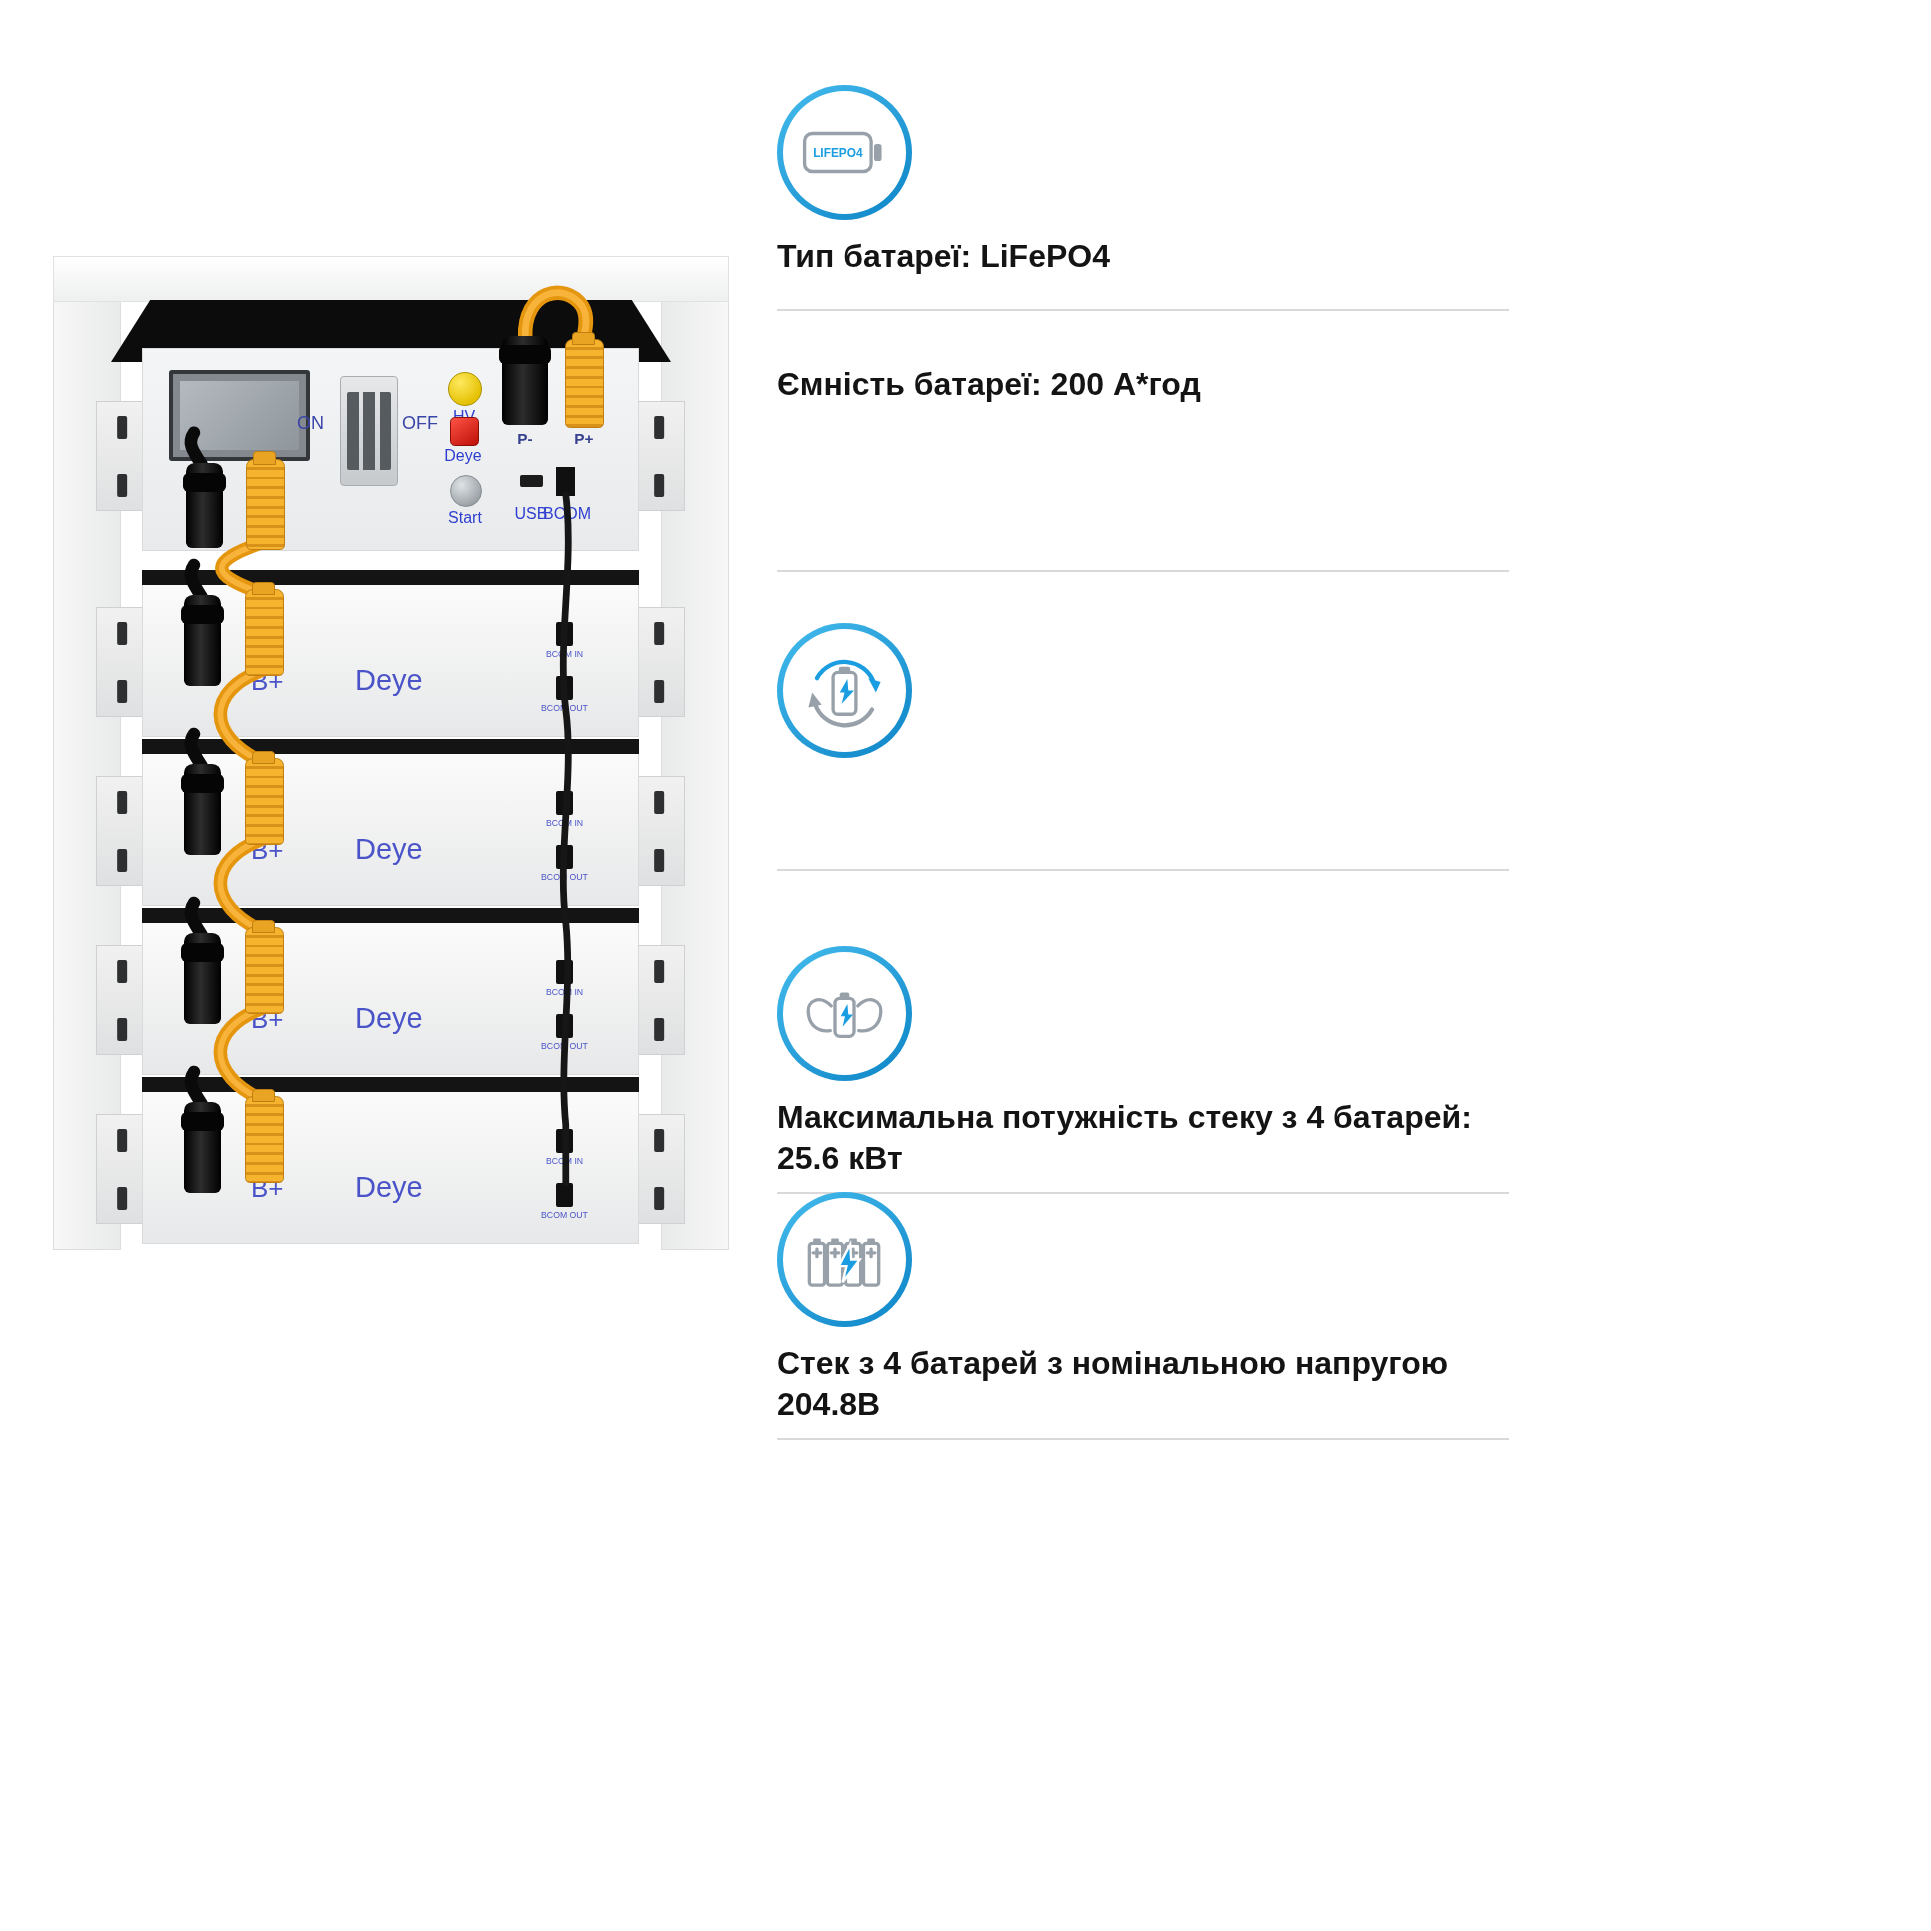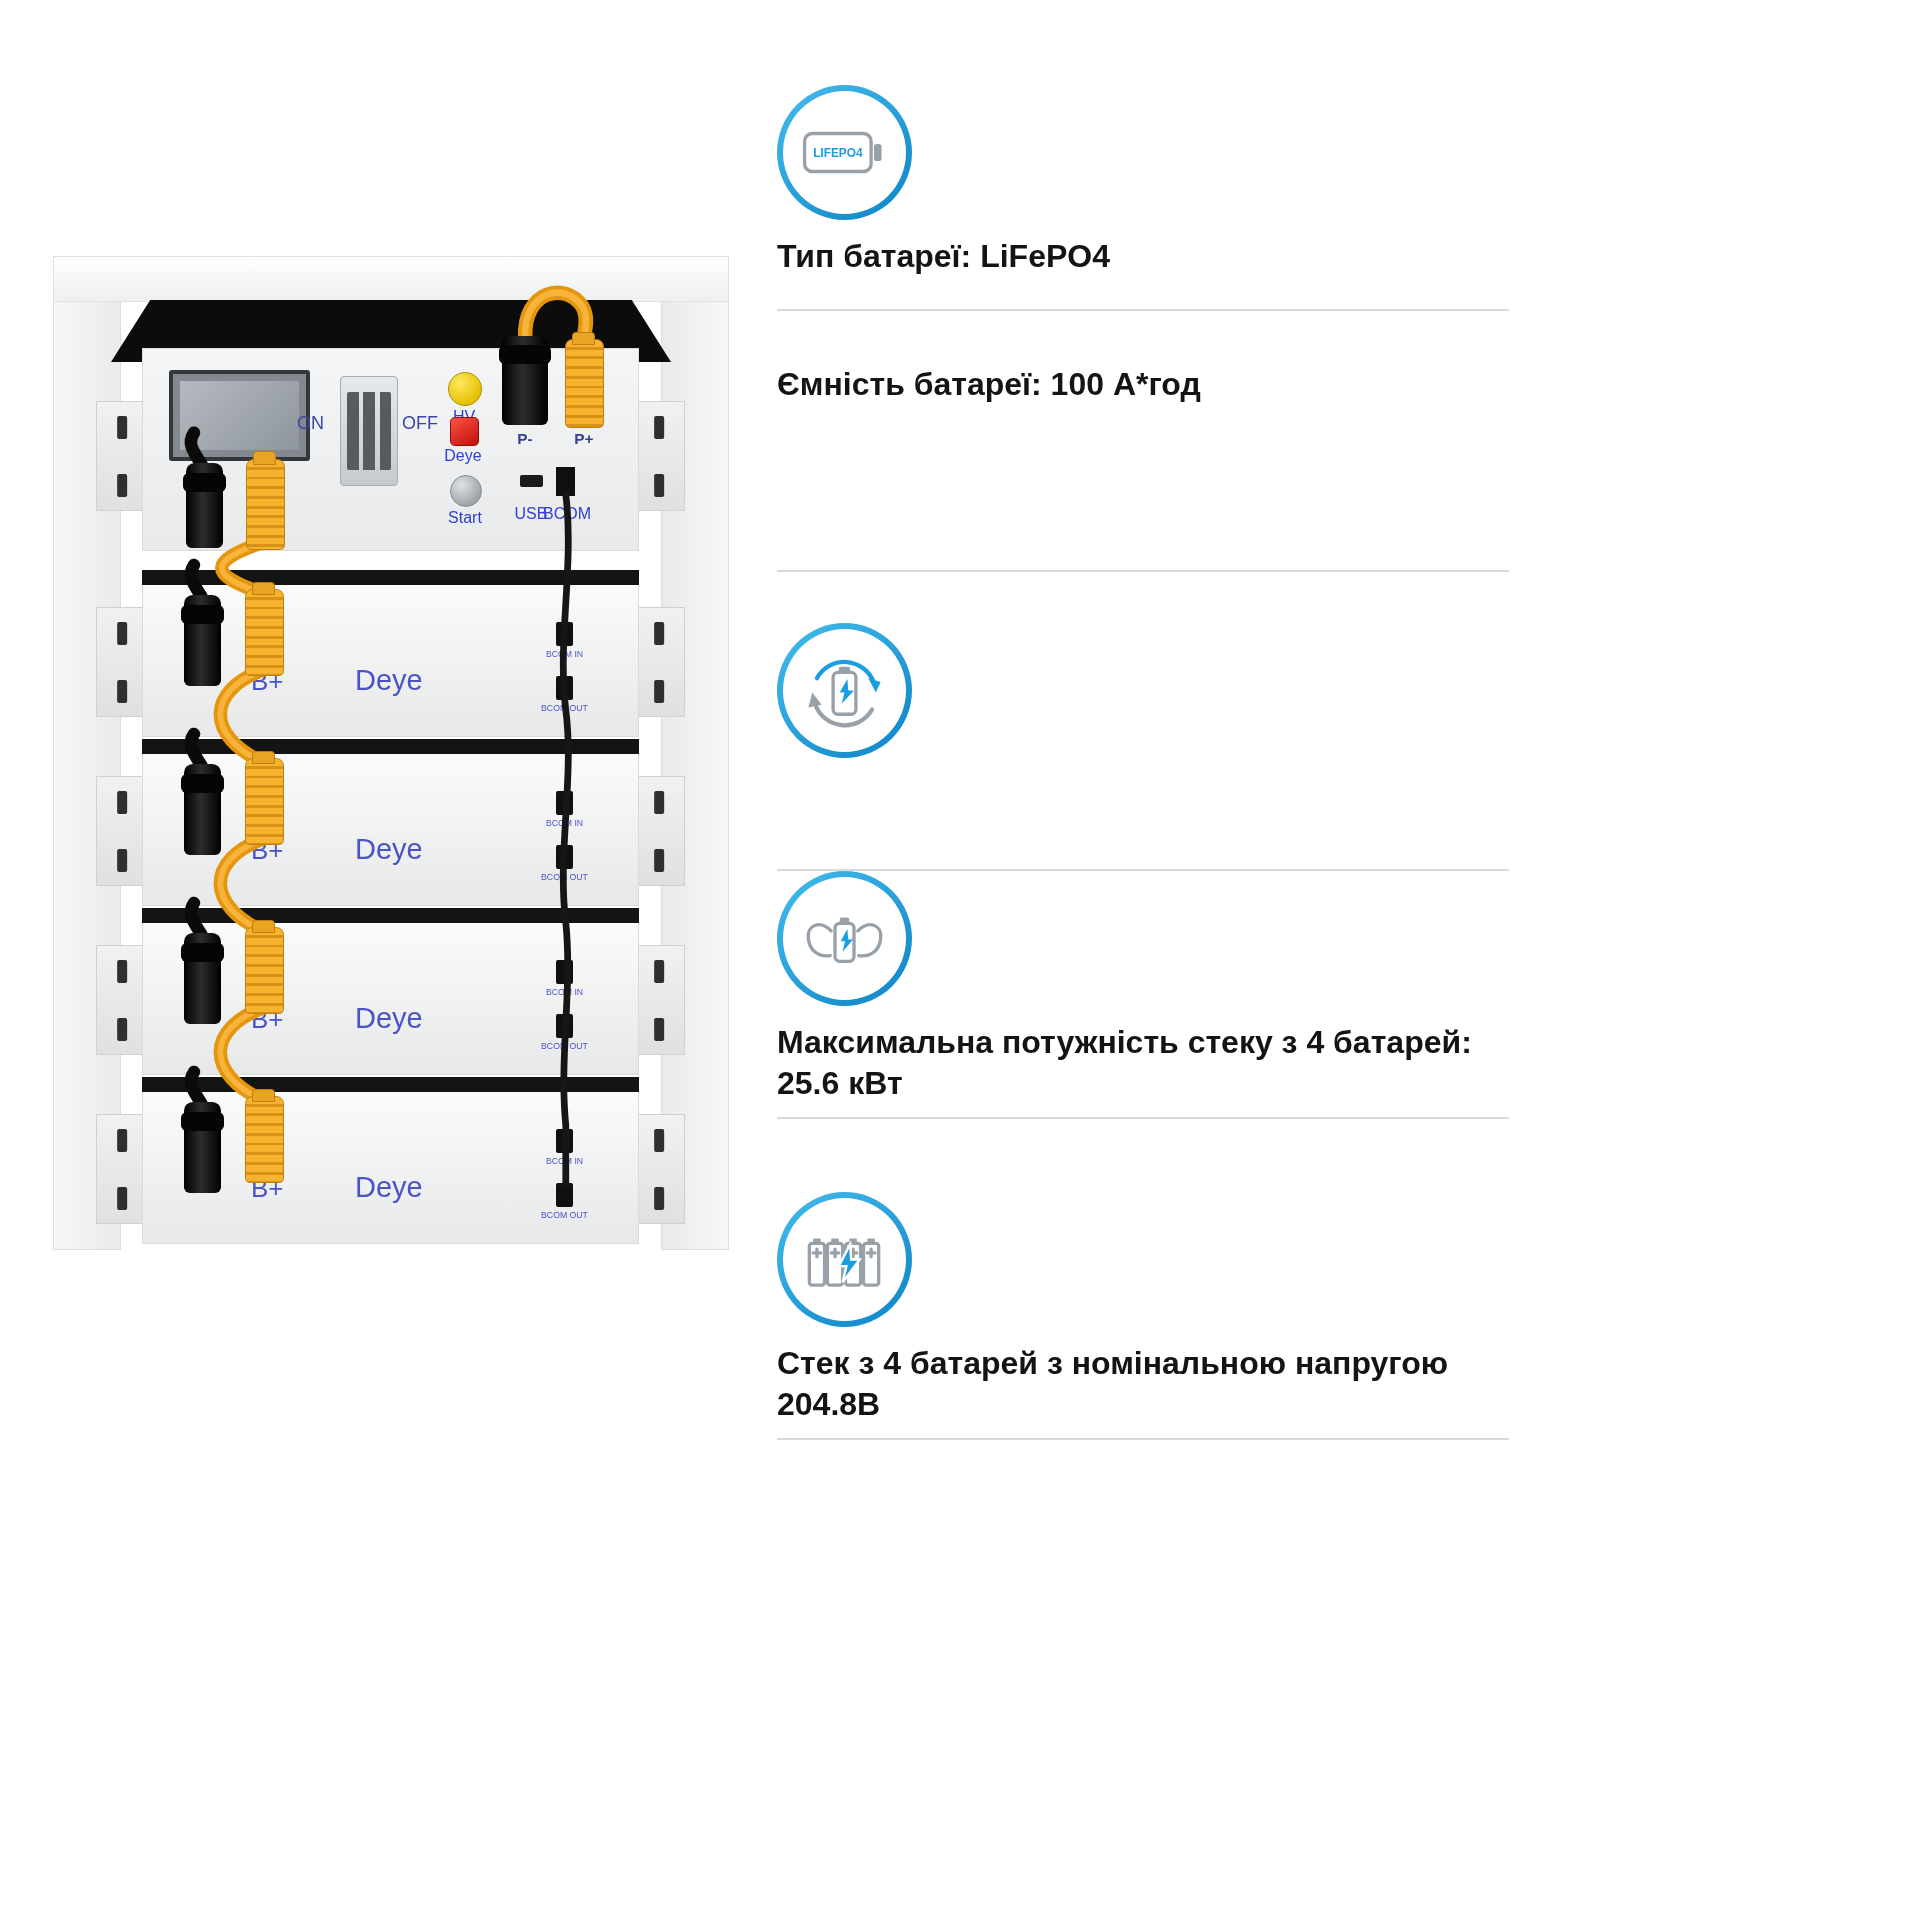--- a/index.html
+++ b/index.html
@@ -104,21 +104,21 @@
   .pminus-lab { left:359px; top:81px; }
   .pplus-lab { left:418px; top:81px; }
 
   .cables { position:absolute; inset:0; z-index:5; pointer-events:none; }
 
   
   .features article { position:absolute; left:777px; width:732px; }
   .f1 { top:85px;  height:226px; }
   .f2 { top:348px; height:224px; }
   .f3 { top:623px; height:248px; }
-  .f4 { top:871px; height:248px; }
+  .f4 { top:946px; height:248px; }
   .f5 { top:1192px;height:248px; }
 
   .icon-ring { width:135px; height:135px; border-radius:50%;
        background:linear-gradient(140deg,#45bced,#0d84c6);
        display:flex; align-items:center; justify-content:center; }
   .icon-inner { width:123px; height:123px; border-radius:50%; background:#fff;
        display:flex; align-items:center; justify-content:center; }
   svg.icon { width:95px; height:95px; }
 
   .feature-text { margin:16.4px 0 0; font-size:32px; line-height:1.26; font-weight:bold;
@@ -269,21 +269,21 @@
             <rect class="fg" x="81" y="41" width="8" height="18" rx="3"></rect>
             <text class="itxt" x="43" y="55" text-anchor="middle" font-size="12.5">LIFEPO4</text>
           </svg>
         </div>
       </div>
       <p class="feature-text">Тип батареї: LiFePO4</p>
       <div class="divider"></div>
     </article>
 
     <article class="f2">
-      <p class="feature-text">Ємність батареї: 100 А*год</p>
+      <p class="feature-text">Ємність батареї: 200 А*год</p>
       <div class="divider"></div>
     </article>
 
     <article class="f3">
       <div class="icon-ring">
         <div class="icon-inner">
           <svg class="icon" viewBox="0 0 100 100">
             <rect class="fg" x="44" y="25" width="12" height="7" rx="2"></rect>
             <rect class="sg" x="38" y="31" width="24" height="44" rx="5"></rect>
             <path class="fb" d="M53 38 L45 52 h5 l-3 12 L60 50 h-6 z"></path>

